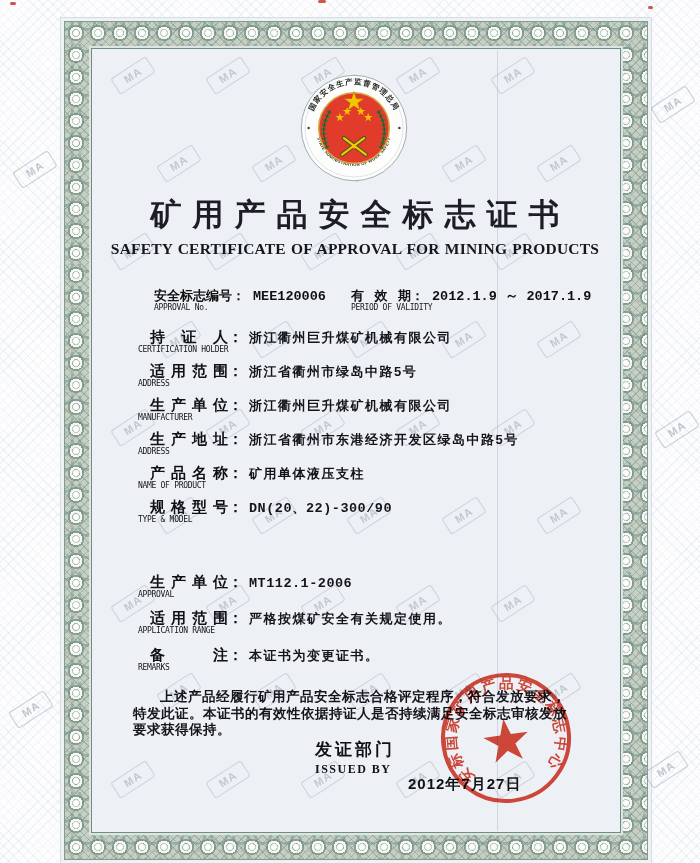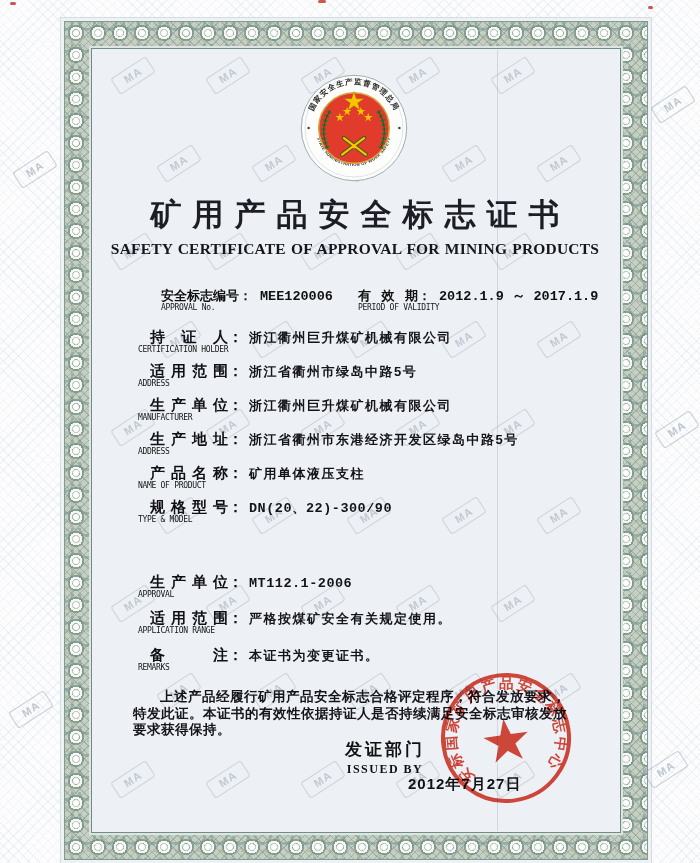--- a/index.html
+++ b/index.html
@@ -58,21 +58,21 @@
     position:absolute;left:91px;top:194px;width:528px;margin:0;
     text-align:center;font-size:31px;font-weight:900;color:#1d1d26;
     letter-spacing:11px;text-indent:11px;white-space:nowrap;
   }
   .subtitle{
     position:absolute;left:91px;top:240px;width:528px;margin:0;
     text-align:center;font-family:"Liberation Serif",serif;
     font-size:15.5px;font-weight:700;color:#16161d;letter-spacing:.2px;word-spacing:1px;
     white-space:nowrap;
   }
-  .approval-row{position:absolute;left:11px;top:286px;width:600px;height:34px;}
+  .approval-row{position:absolute;left:4px;top:286px;width:600px;height:34px;}
   .ap-block{position:absolute;top:0;}
   .ap-cn{font-size:13px;font-weight:700;color:#111;}
   .ap-lbl-just{display:inline-block;width:60px;text-align:justify;text-align-last:justify;}
   .ap-val{font-family:"Liberation Mono","DejaVu Sans Mono",monospace;font-size:13.5px;font-weight:700;color:#111;margin-left:8px;}
   .sub-en{
     position:absolute;left:-12px;top:17px;white-space:nowrap;
     font-family:"DejaVu Sans Mono","Liberation Mono",monospace;
     font-size:8px;letter-spacing:-.3px;color:#151515;
   }
   .row{position:absolute;left:150px;height:34px;white-space:nowrap;}
@@ -82,21 +82,21 @@
     text-align:justify;text-align-last:justify;
   }
   .colon{font-size:15px;font-weight:700;color:#101016;}
   .val{font-size:13px;font-weight:700;color:#14141a;letter-spacing:1.5px;margin-left:6px;}
   .val.mono{font-family:"Liberation Mono","DejaVu Sans Mono",monospace;font-size:13.5px;letter-spacing:.5px;margin-top:20px;}
   .statement{
     position:absolute;left:133px;top:689px;width:443px;margin:0;
     font-size:13.5px;line-height:16.5px;font-weight:600;color:#15151b;
     text-indent:2em;letter-spacing:.5px;z-index:1;
   }
-  .issued{position:absolute;left:315px;top:738px;width:140px;text-align:center;z-index:1;}
+  .issued{position:absolute;left:315px;top:738px;width:140px;text-align:left;z-index:1;}
   .issued-cn{font-size:17px;font-weight:700;letter-spacing:3px;color:#111;}
   .issued-en{display:block;margin-top:1px;font-family:"Liberation Serif",serif;font-size:12px;font-weight:700;letter-spacing:1.5px;color:#111;}
   .issue-date{position:absolute;left:408px;top:775px;font-size:15px;font-weight:700;color:#111;letter-spacing:1px;z-index:1;}
 </style>
 </head>
 <body>
 
 <div class="page">
 
   <div class="speck" style="left:10px;top:2px;width:6px;height:3px;"></div>

